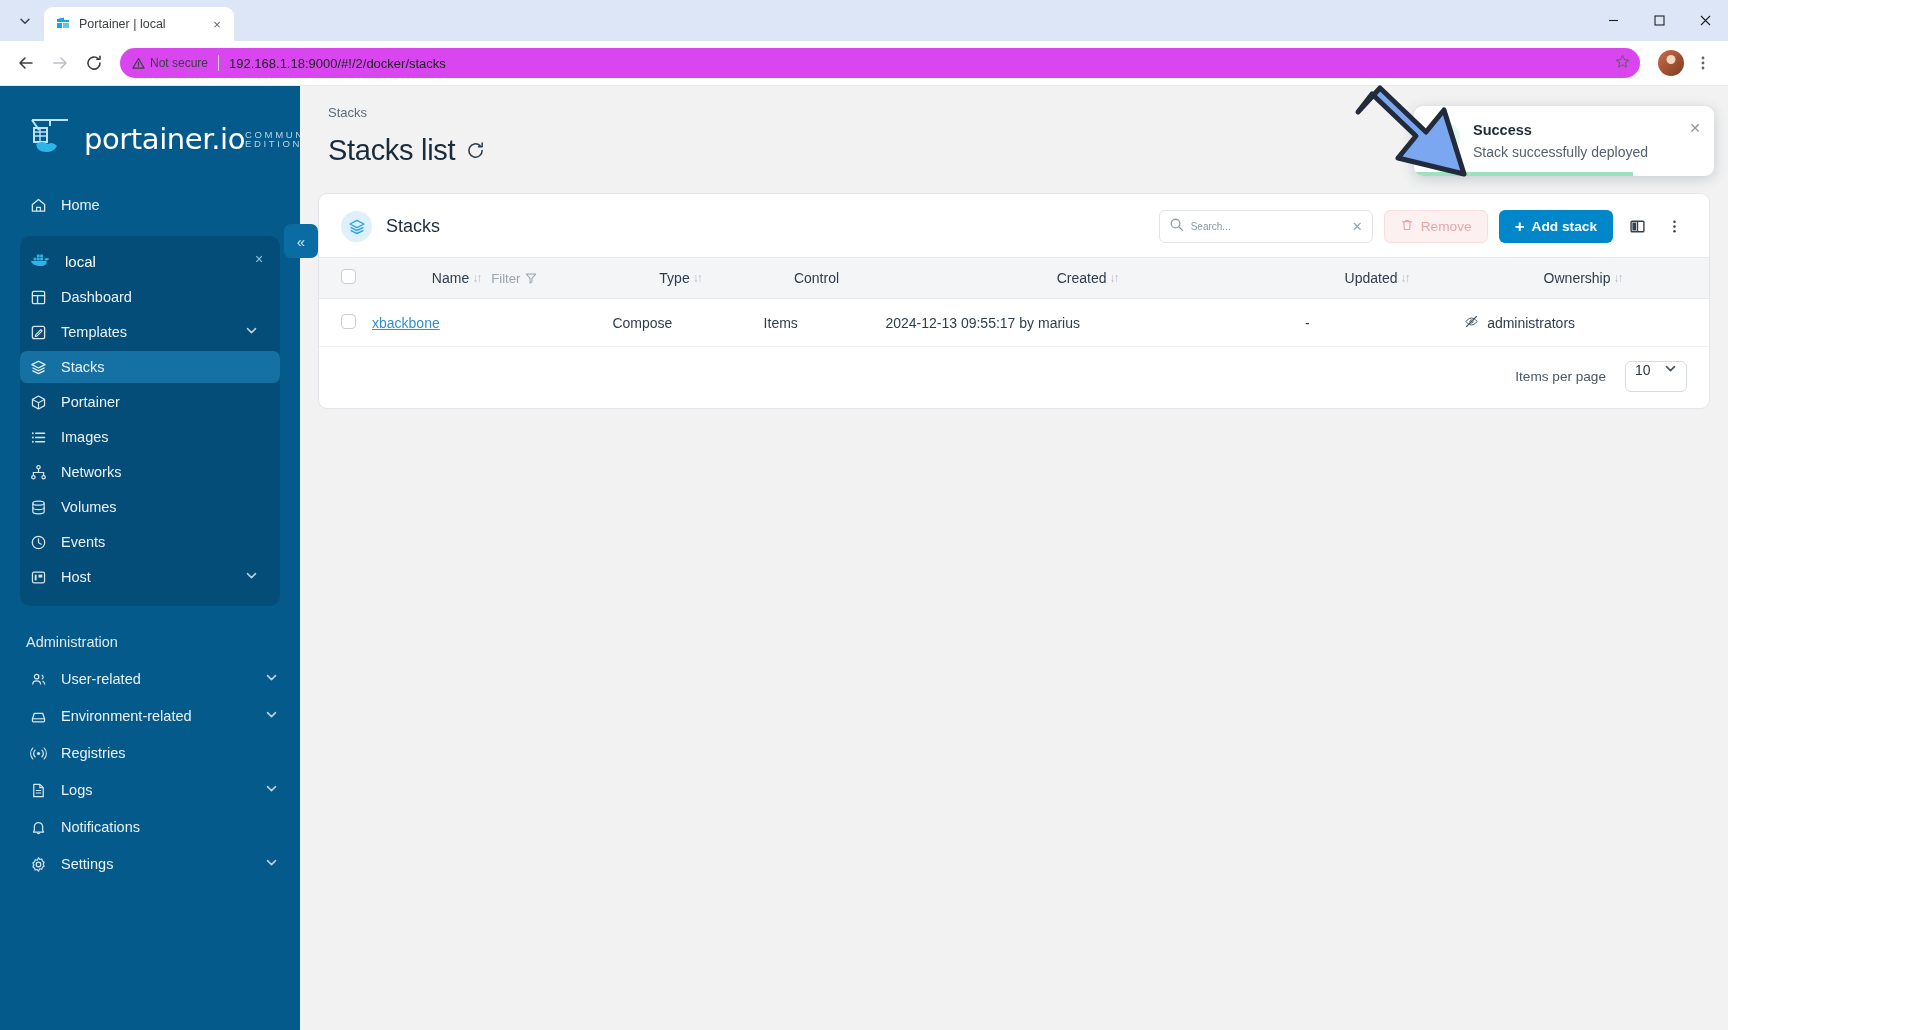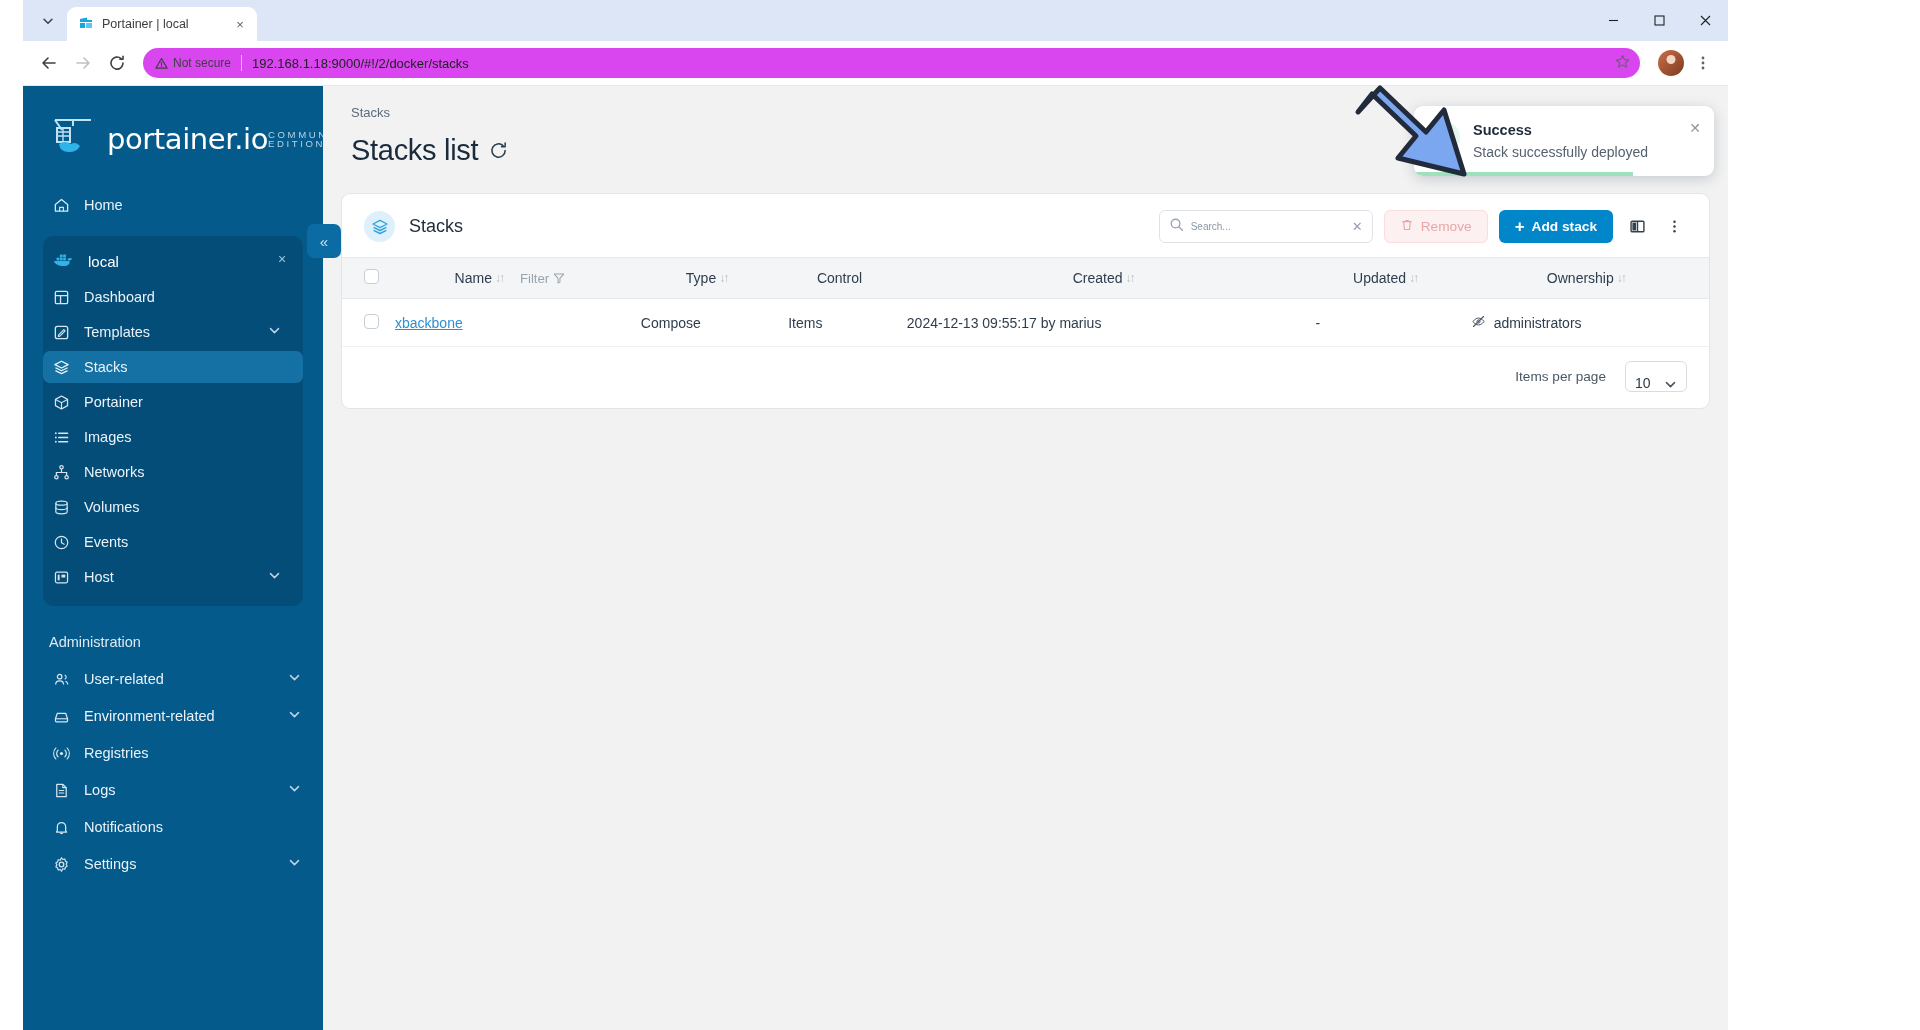--- a/index.html
+++ b/index.html
@@ -4,21 +4,21 @@
 <style>
   * { box-sizing: border-box; margin: 0; padding: 0; }
   html, body {
     width: 1920px; height: 1030px;
     font-family: "Liberation Sans", sans-serif;
     background: #ffffff;
     overflow: hidden;
   }
 
   
-  .browser { width: 1728px; height: 1030px; position: relative; padding-left: 23px; }
+  .browser { width: 1728px; height: 1030px; position: relative; }
 
   .tabstrip {
     height: 41px; background: #dce6f7; display: flex; align-items: flex-end;
     padding-left: 6px; position: relative;
   }
   .tab-chevron {
     width: 38px; height: 30px; display: flex; align-items: center; justify-content: center;
     color: #3c4043; margin-bottom: 5px; border-radius: 6px;
   }
   .tab {
@@ -179,41 +179,41 @@
 
   table { width: 100%; border-collapse: collapse; }
   thead th {
     background: #f4f5f7; border-top: 1px solid #e6e9ec; border-bottom: 1px solid #e6e9ec;
     font-size: 14px; font-weight: 400; color: #2e3d4d; text-align: center;
     height: 41px; padding: 0 8px;
   }
   thead th:first-child { padding-left: 22px; width: 38px; }
   .th-inner { display: inline-flex; align-items: center; gap: 3px; }
   .sort-ic { color: #b6bfc8; font-size: 12px; letter-spacing: -2px; }
-  .filter-lbl { color: #9aa4ae; font-size: 13.2px; margin-left: 14px; display: inline-flex; align-items: center; gap: 4px;}
+  .filter-lbl { color: #9aa4ae; font-size: 13.2px; margin-left: 8px; display: inline-flex; align-items: center; gap: 4px;}
   tbody td {
     font-size: 14px; color: #2e3d4d; height: 48px; padding: 0 8px;
     border-bottom: 1px solid #eef0f2;
   }
   tbody td:first-child { padding-left: 22px; }
   .row-link { color: #2e8fd1; }
   .cb {
     width: 15px; height: 15px; border: 1px solid #c8ced5; border-radius: 4px;
     display: inline-block; background: #fff;
   }
   .owner { display: inline-flex; align-items: center; gap: 8px; }
 
   .table-foot {
     display: flex; align-items: center; justify-content: flex-end;
     padding: 14px 22px 16px 22px; gap: 19px;
   }
   .ipp-label { font-size: 13.6px; color: #4a5664; }
   .ipp-select {
     width: 62px; height: 31px; border: 1px solid #d7dce1; border-radius: 6px;
-    display: flex; align-items: flex-end; justify-content: space-between;
+    display: flex; align-items: flex-start; justify-content: space-between;
     padding: 0 9px; font-size: 14px; color: #2b3845; background: #fff;
   }
 
   
   .toast {
     position: absolute; right: 14px; top: 20px; width: 300px;
     background: #fff; border-radius: 9px; box-shadow: 0 3px 14px rgba(20,40,60,.20);
     padding: 16px 15px 16px 16px; display: flex; gap: 13px; z-index: 40;
     overflow: hidden;
   }

